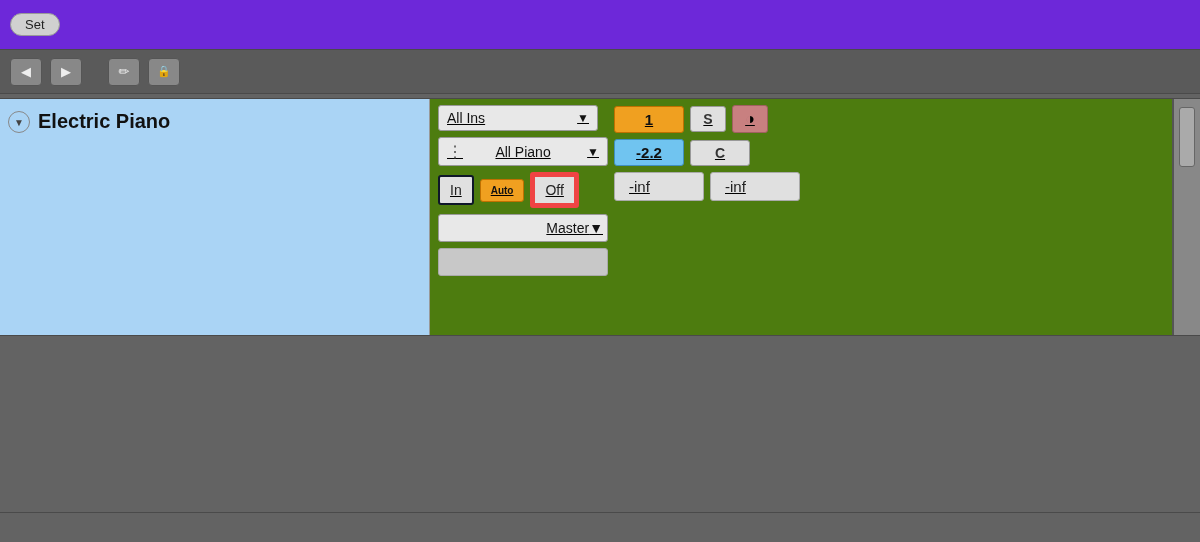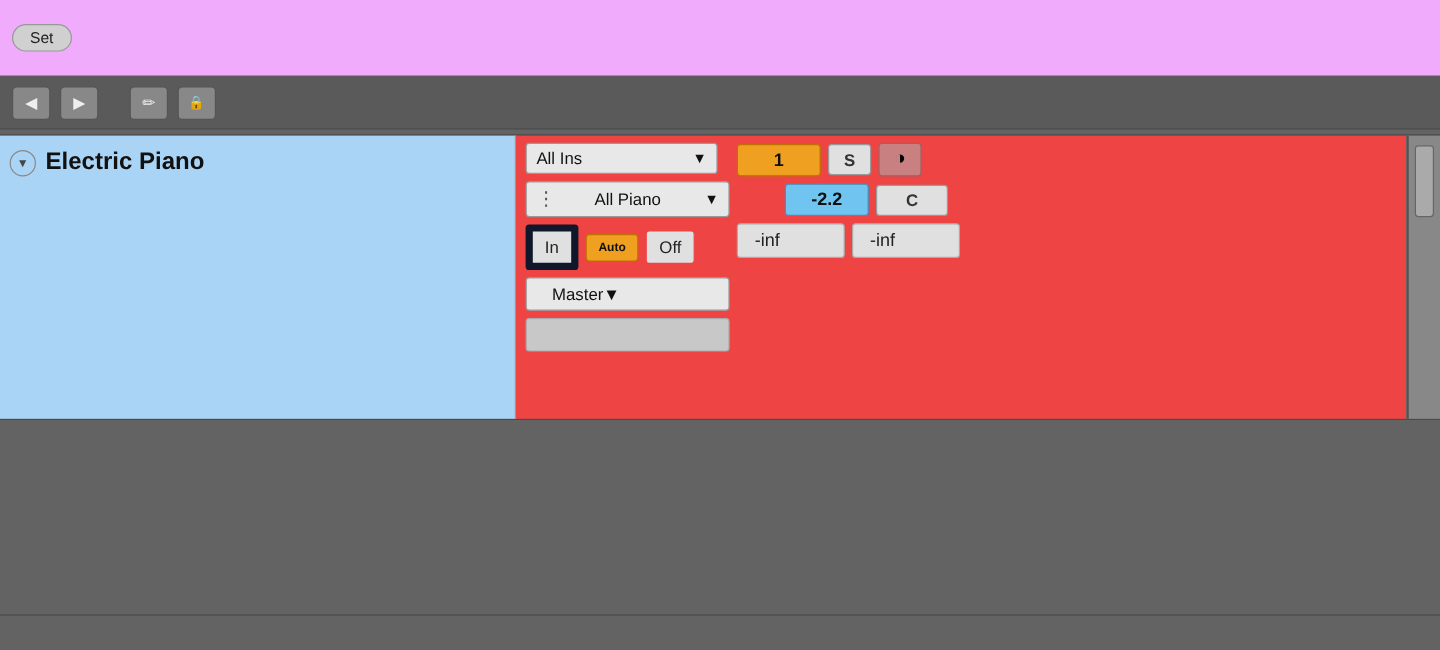--- a/index.html
+++ b/index.html
@@ -6,22 +6,22 @@
     body {
       width: 1200px;
       height: 542px;
       background: #5a5a5a;
       font-family: Arial, sans-serif;
       overflow: hidden;
       position: relative;
     }
 
     .top-bar {
-      background: #f0abfc;
-      height: 64px;
+      background: #6d28d9;
+      height: 50px;
       display: flex;
       align-items: center;
       padding: 0 10px;
       border-bottom: 1px solid #4a4a4a;
     }
 
     .set-button {
       background: #d0d0d0;
       border: 1px solid #999;
       border-radius: 12px;
@@ -120,21 +120,22 @@
       line-height: 1.2;
     }
 
     
     .track-controls {
       display: flex;
       flex-direction: column;
       padding: 6px 8px;
       gap: 6px;
       flex: 1;
-      background: #ef4444;
+      background: #4d7c0f;
+      text-decoration: underline;
     }
 
     .controls-row {
       display: flex;
       flex-direction: row;
       align-items: center;
       gap: 6px;
     }
 
     
@@ -182,21 +183,20 @@
     .value-box.orange {
       background: #f0a020;
       color: #111;
       border-color: #c07000;
     }
 
     .value-box.blue {
       background: #70c4f0;
       color: #111;
       border-color: #4090c0;
-      margin-left: 40px;
     }
 
     
     .s-button {
       background: #e0e0e0;
       border: 1px solid #999;
       border-radius: 3px;
       padding: 4px 10px;
       font-size: 14px;
       font-weight: bold;
@@ -216,42 +216,42 @@
       cursor: pointer;
       display: flex;
       align-items: center;
       justify-content: center;
       min-width: 36px;
     }
 
     
     .in-btn {
       background: #e0e0e0;
-      border: 6px solid #0f172a;
+      border: 2px solid #0f172a;
       border-radius: 3px;
       padding: 5px 10px;
       font-size: 14px;
       cursor: pointer;
       color: #222;
     }
 
     .auto-btn {
       background: #f0a020;
       border: 1px solid #c07000;
       border-radius: 3px;
       padding: 5px 10px;
       font-size: 10px;
       font-weight: bold;
       cursor: pointer;
       color: #111;
     }
 
     .off-btn {
       background: #e0e0e0;
-      border: 1px solid #ef4444;
+      border: 5px solid #ef4444;
       border-radius: 3px;
       padding: 5px 10px;
       font-size: 14px;
       cursor: pointer;
       color: #222;
     }
 
     
     .c-button {
       background: #e0e0e0;
@@ -276,25 +276,25 @@
       color: #222;
       min-width: 90px;
       cursor: pointer;
     }
 
     
     .master-dropdown {
       background: #e8e8e8;
       border: 1px solid #999;
       border-radius: 3px;
-      padding: 5px 21px;
-      font-size: 14px;
-      display: flex;
-      align-items: center;
-      justify-content: flex-start;
+      padding: 5px 4px;
+      font-size: 14px;
+      display: flex;
+      align-items: center;
+      justify-content: flex-end;
       min-width: 170px;
       cursor: pointer;
       color: #111;
     }
 
     
     .empty-slot {
       background: #c8c8c8;
       border: 1px solid #aaa;
       border-radius: 3px;

